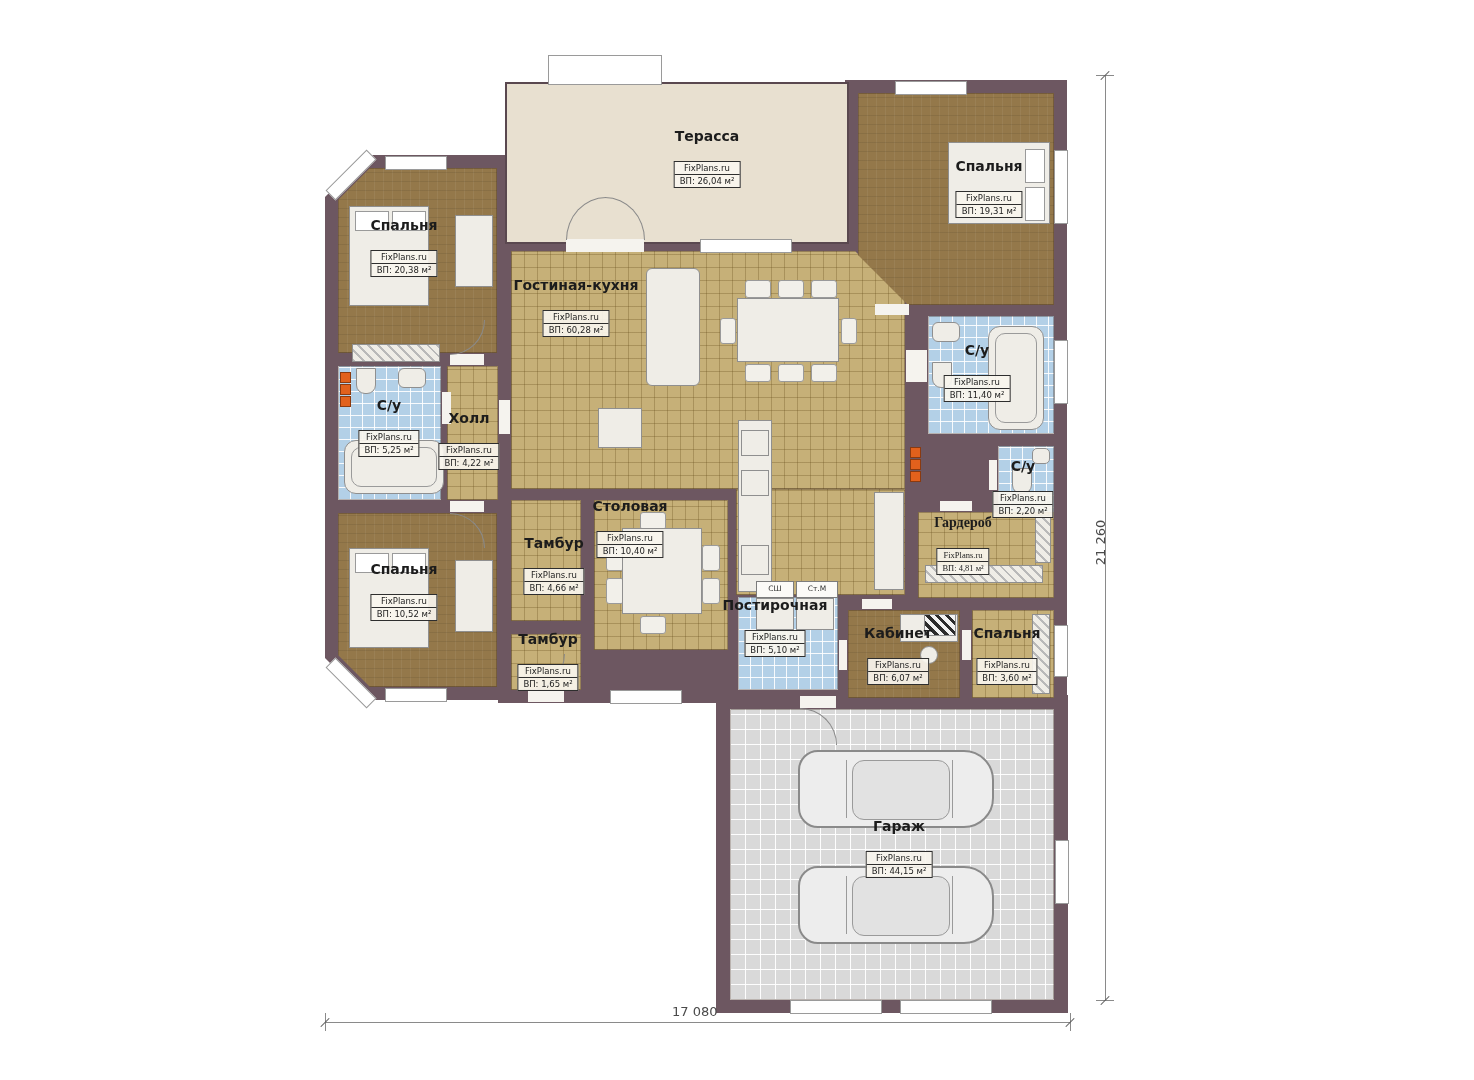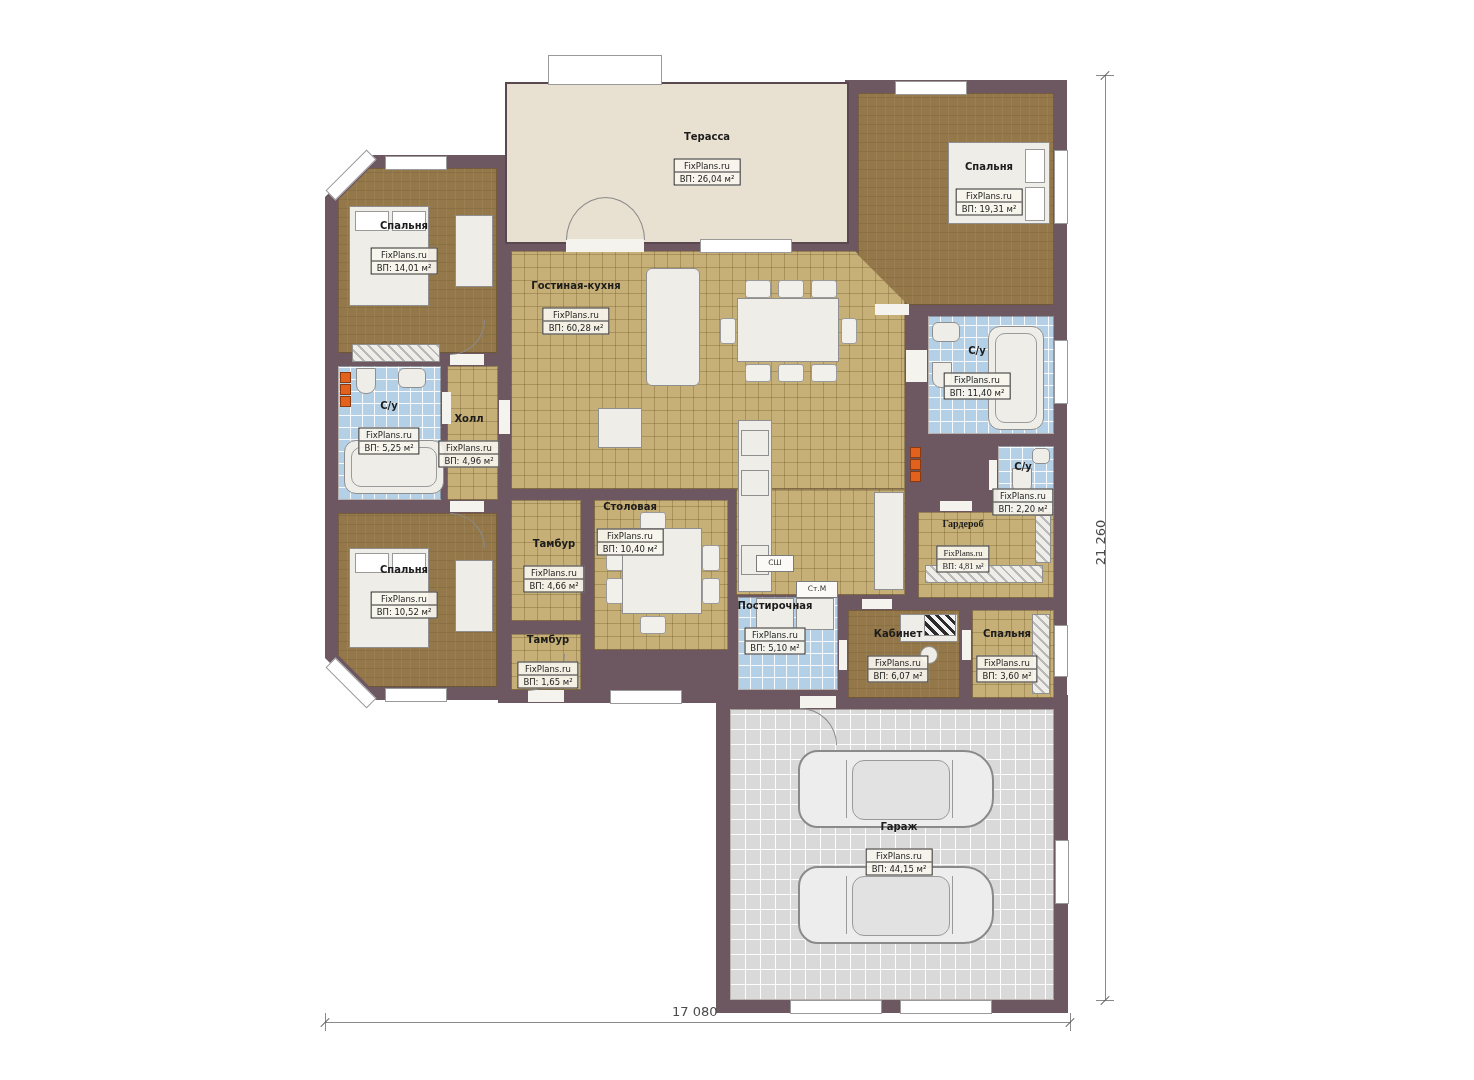--- a/index.html
+++ b/index.html
@@ -43,21 +43,21 @@
   .orange{position:absolute;width:9px;height:9px;background:#e2611c;border:1px solid #8a3a10;z-index:21;}
   .tubinner{position:absolute;left:6px;top:6px;right:6px;bottom:6px;border:1px solid #9a9a9a;border-radius:10px;}
   .caro{position:absolute;width:196px;height:78px;background:#ededed;border:2px solid #8a8a8a;
         border-radius:20px 30px 30px 20px/20px 30px 30px 20px;z-index:20;box-sizing:border-box;}
   .cabin{position:absolute;left:52px;top:8px;width:96px;height:58px;background:#e2e2e2;
          border:1px solid #9a9a9a;border-radius:12px;}
   .carline{position:absolute;top:8px;width:1px;height:58px;background:#9a9a9a;}
 
   
   .rlabel{position:absolute;transform:translate(-50%,-50%);text-align:center;z-index:30;}
-  .rname{font-weight:bold;font-size:10px;color:#1c1c1c;margin-bottom:17px;white-space:nowrap;}
+  .rname{font-weight:bold;font-size:14px;color:#1c1c1c;margin-bottom:17px;white-space:nowrap;}
   .rbox{border:1px solid #2e2e2e;background:rgba(248,245,238,.92);display:inline-block;}
   .rbrand{font-size:8.5px;padding:1px 5px;border-bottom:1px solid #2e2e2e;color:#222;white-space:nowrap;}
   .rarea{font-size:8.5px;padding:1px 5px;color:#222;white-space:nowrap;}
 
   .applabel{position:absolute;z-index:24;background:#fbfaf7;border:1px solid #7c7c7c;
             font-size:7.5px;color:#333;text-align:center;line-height:14px;}
 
   
   .dimline{position:absolute;background:#8a8a8a;z-index:5;}
   .tick{position:absolute;width:12px;height:1px;background:#555;z-index:6;}
@@ -190,21 +190,21 @@
   <div class="furn" style="left:622px;top:528px;width:80px;height:86px;"></div>
   <div class="chair" style="left:640px;top:512px;width:24px;height:16px;"></div>
   <div class="chair" style="left:640px;top:616px;width:24px;height:16px;"></div>
   <div class="chair" style="left:606px;top:545px;width:16px;height:24px;"></div>
   <div class="chair" style="left:606px;top:578px;width:16px;height:24px;"></div>
   <div class="chair" style="left:702px;top:545px;width:16px;height:24px;"></div>
   <div class="chair" style="left:702px;top:578px;width:16px;height:24px;"></div>
 
   <div class="furn" style="left:756px;top:598px;width:38px;height:32px;"></div>
   <div class="furn" style="left:796px;top:598px;width:38px;height:32px;"></div>
-  <div class="applabel" style="left:756px;top:555px;width:36px;height:15px;">СШ</div>
+  <div class="applabel" style="left:756px;top:581px;width:36px;height:15px;">СШ</div>
   <div class="applabel" style="left:796px;top:581px;width:40px;height:15px;">Ст.М</div>
 
   <div class="furn" style="left:948px;top:142px;width:102px;height:82px;">
     <div class="pillow" style="right:4px;top:6px;width:18px;height:32px;"></div>
     <div class="pillow" style="right:4px;top:44px;width:18px;height:32px;"></div>
   </div>
 
   <div class="furn round" style="left:988px;top:326px;width:56px;height:104px;">
     <div class="tubinner"></div>
   </div>
@@ -243,41 +243,41 @@
     <div class="rarea">ВП: 26,04 м²</div></div>
   </div>
   <div class="rlabel" style="left:989px;top:188px;">
     <div class="rname">Спальня</div>
     <div class="rbox"><div class="rbrand">FixPlans.ru</div>
     <div class="rarea">ВП: 19,31 м²</div></div>
   </div>
   <div class="rlabel" style="left:404px;top:247px;">
     <div class="rname">Спальня</div>
     <div class="rbox"><div class="rbrand">FixPlans.ru</div>
-    <div class="rarea">ВП: 14,01 м²</div></div>
+    <div class="rarea">ВП: 20,38 м²</div></div>
   </div>
   <div class="rlabel" style="left:576px;top:307px;">
     <div class="rname">Гостиная-кухня</div>
     <div class="rbox"><div class="rbrand">FixPlans.ru</div>
     <div class="rarea">ВП: 60,28 м²</div></div>
   </div>
   <div class="rlabel" style="left:977px;top:372px;">
     <div class="rname">С/у</div>
     <div class="rbox"><div class="rbrand">FixPlans.ru</div>
     <div class="rarea">ВП: 11,40 м²</div></div>
   </div>
   <div class="rlabel" style="left:389px;top:427px;">
     <div class="rname">С/у</div>
     <div class="rbox"><div class="rbrand">FixPlans.ru</div>
     <div class="rarea">ВП: 5,25 м²</div></div>
   </div>
   <div class="rlabel" style="left:469px;top:440px;">
     <div class="rname">Холл</div>
     <div class="rbox"><div class="rbrand">FixPlans.ru</div>
-    <div class="rarea">ВП: 4,96 м²</div></div>
+    <div class="rarea">ВП: 4,22 м²</div></div>
   </div>
   <div class="rlabel" style="left:1023px;top:488px;">
     <div class="rname">С/у</div>
     <div class="rbox"><div class="rbrand">FixPlans.ru</div>
     <div class="rarea">ВП: 2,20 м²</div></div>
   </div>
   <div class="rlabel" style="left:963px;top:545px;font-family:Liberation Serif, serif;">
     <div class="rname">Гардероб</div>
     <div class="rbox"><div class="rbrand">FixPlans.ru</div>
     <div class="rarea">ВП: 4,81 м²</div></div>

